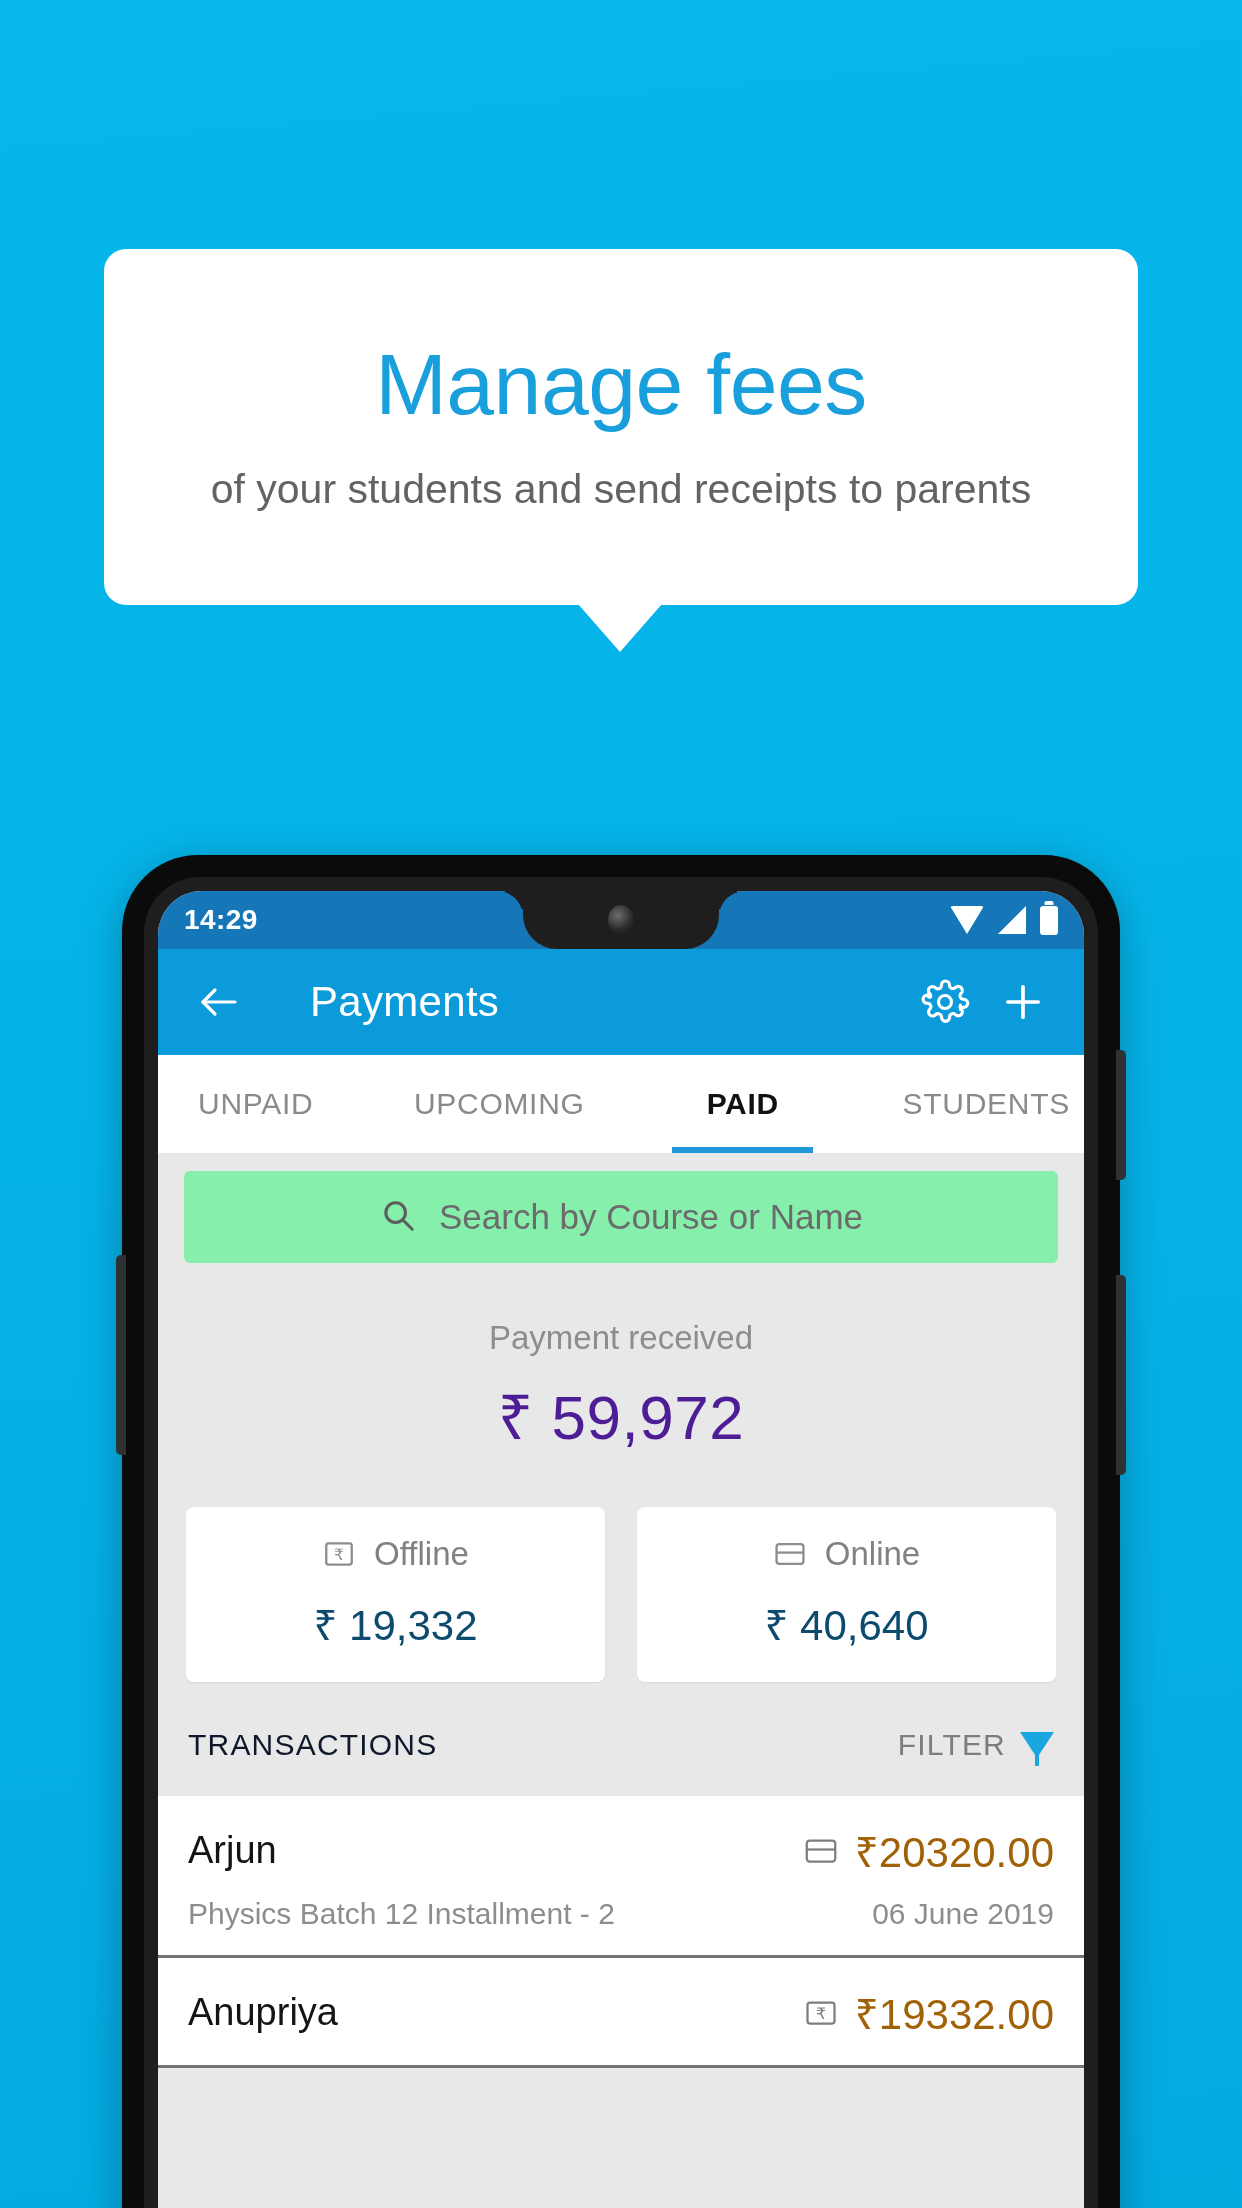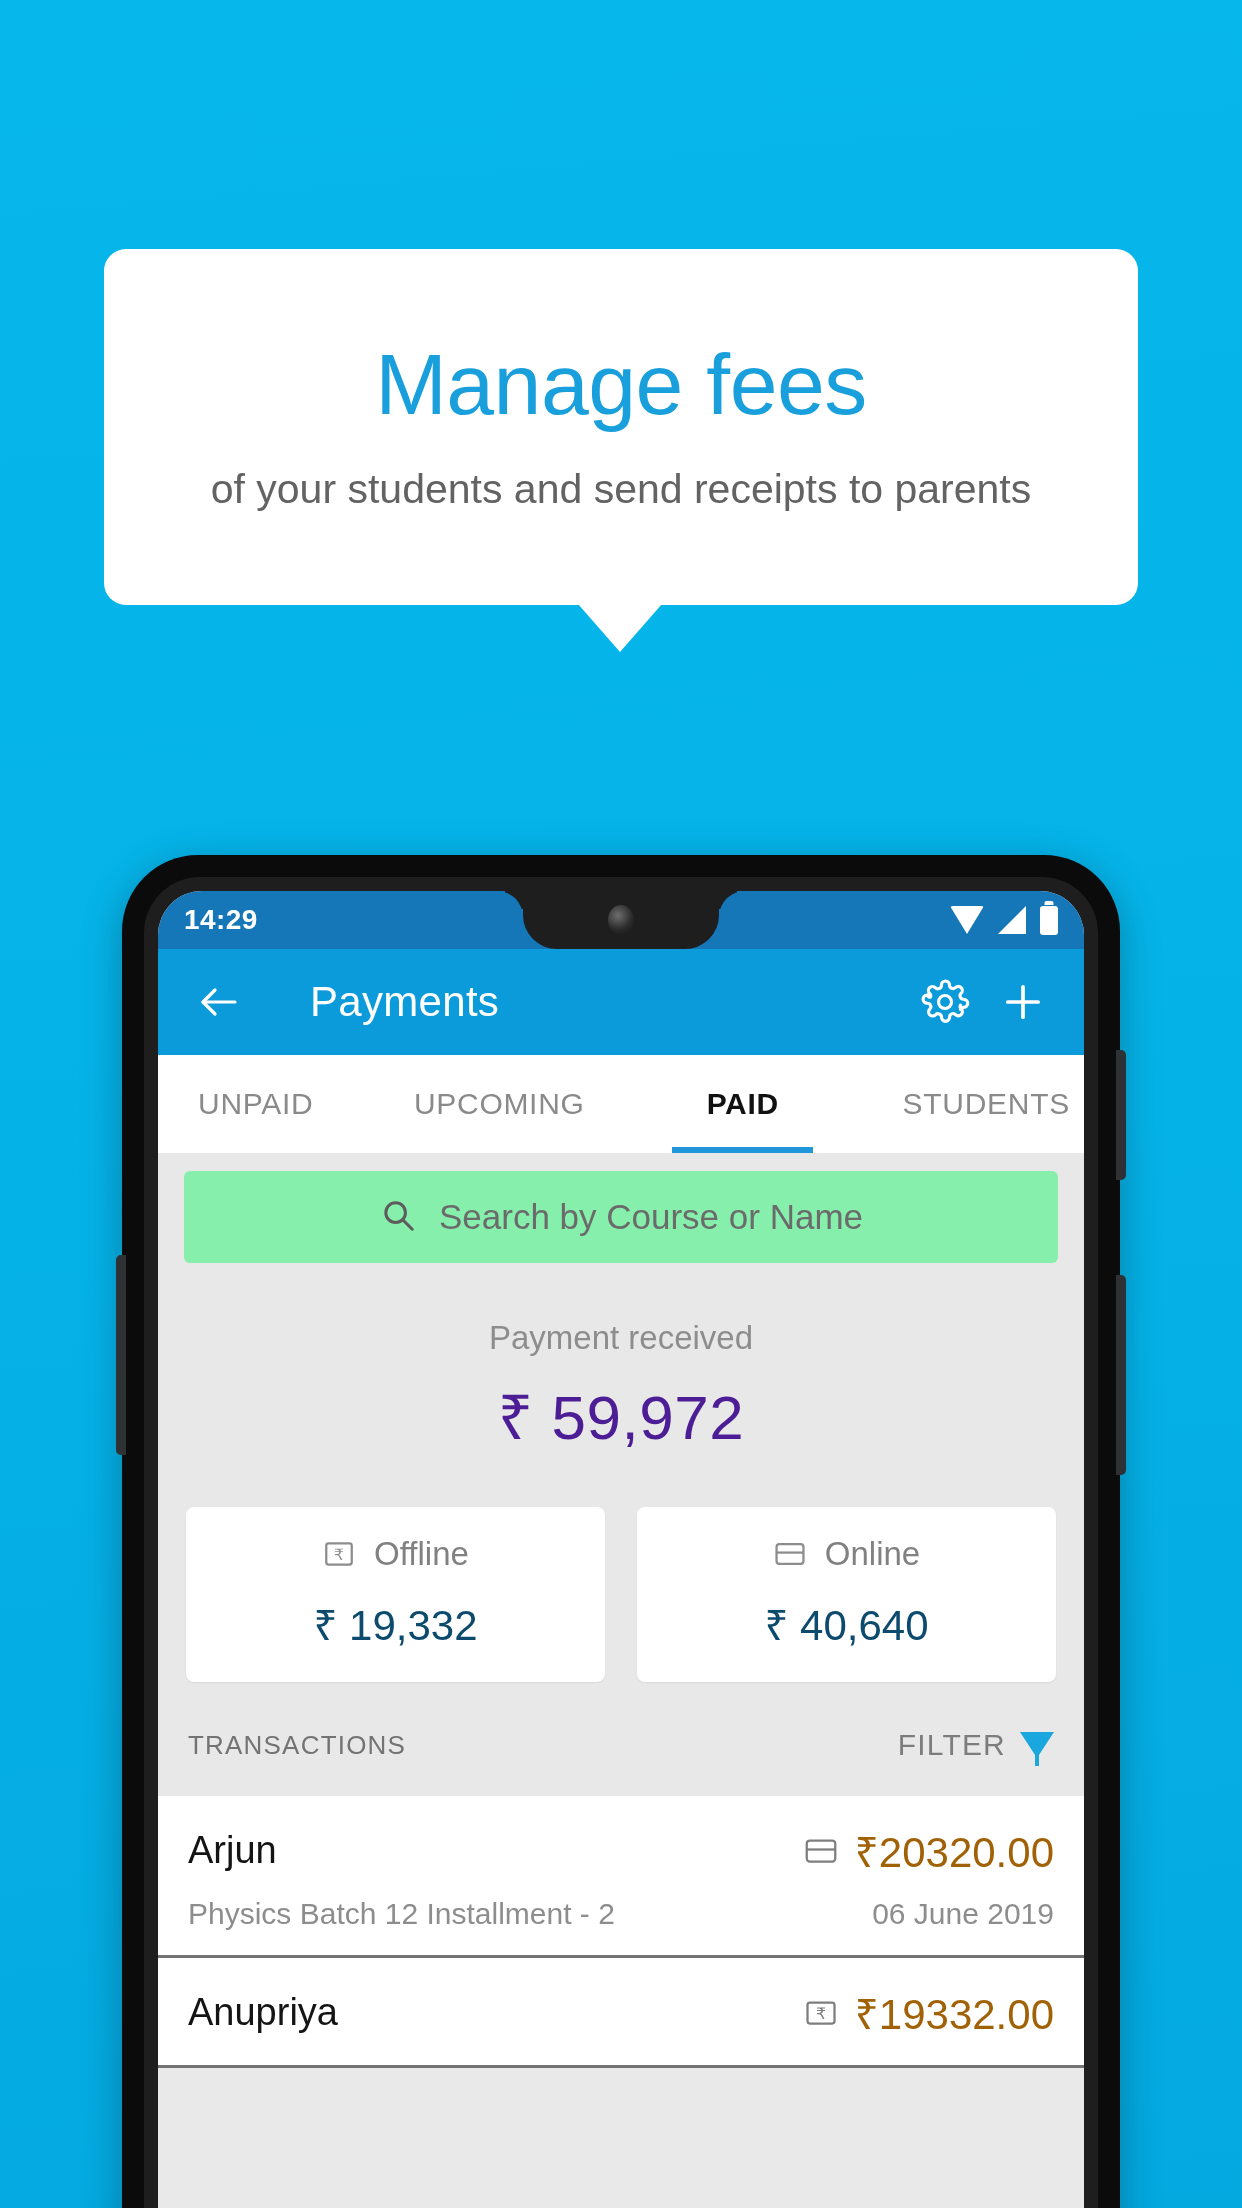--- a/index.html
+++ b/index.html
@@ -322,23 +322,23 @@
     color: #0c4a6e;
   }
 
   .txn-header {
     display: flex;
     align-items: center;
     justify-content: space-between;
     padding: 46px 30px 34px;
   }
   .txn-header-left {
-    font-size: 26px;
+    font-size: 30px;
     letter-spacing: 1.2px;
-    color: #737373;
+    color: #0f172a;
   }
   .txn-header-right {
     display: flex;
     align-items: center;
     gap: 14px;
     font-size: 30px;
     letter-spacing: 1.2px;
     color: #7d7d7d;
     cursor: pointer;
   }

